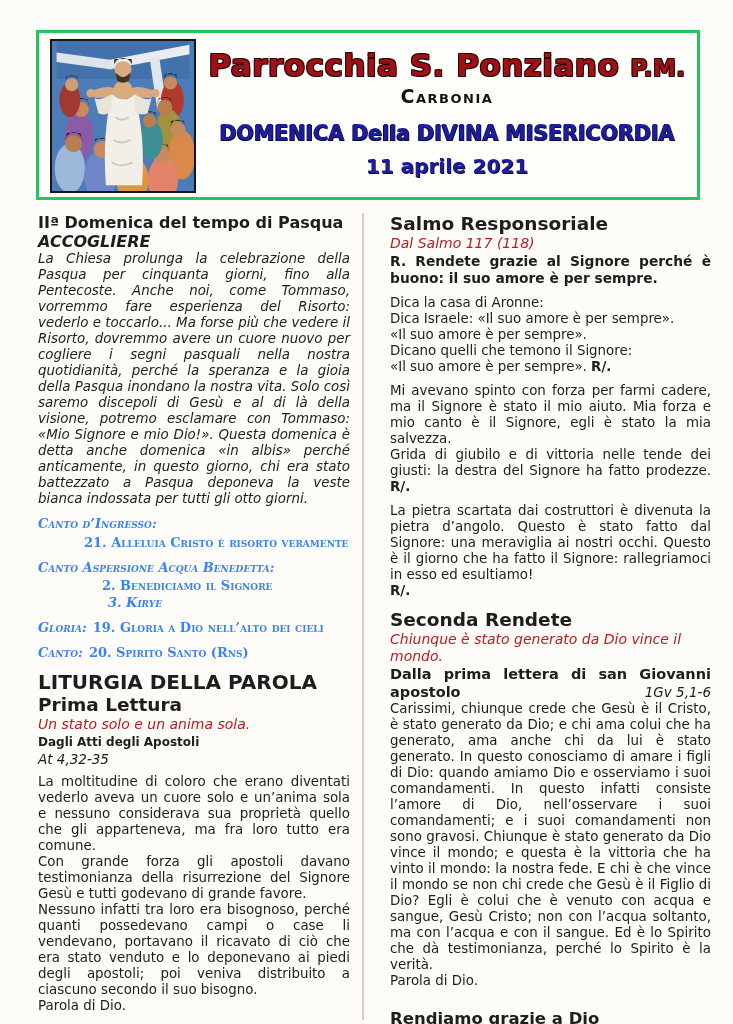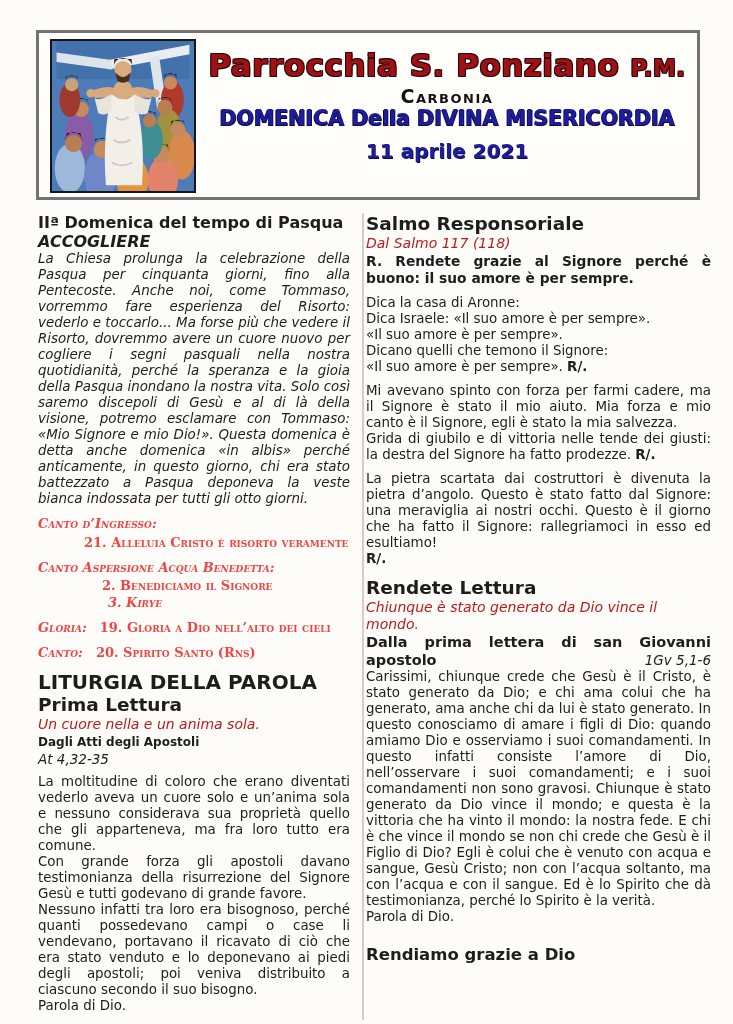--- a/index.html
+++ b/index.html
@@ -5,21 +5,21 @@
   html,body { margin:0; padding:0; background:#e9e7e2; }
   .page {
     position:relative; width:733px; height:1024px; margin:0 auto;
     background:#fdfcf8; overflow:hidden;
     font-family:"DejaVu Sans", sans-serif; color:#1d1d1d;
   }
 
   
   .header-box {
     position:absolute; left:36px; top:30px; width:658px; height:164px;
-    border:3px solid #737373; background:#fffefb;
+    border:3px solid #22c55e; background:#fffefb;
   }
   .painting-frame {
     position:absolute; left:11px; top:6px; width:142px; height:150px;
     border:2px solid #161616; background:#4d7cb8; overflow:hidden;
   }
   .painting-frame svg { display:block; width:100%; height:100%; }
   .header-text {
     position:absolute; left:162px; right:4px; top:0; bottom:0; text-align:center;
   }
   .title {
@@ -27,37 +27,37 @@
     letter-spacing:0.5px; line-height:34px;
     text-shadow:1px 1px 0 #240707, -1px 1px 0 #240707, 1px -1px 0 #240707, -1px -1px 0 #240707;
     white-space:nowrap;
   }
   .title .abbr { font-size:23px; }
   .carbonia {
     font-size:19px; font-weight:bold; font-variant:small-caps;
     letter-spacing:1.5px; color:#121212; line-height:22px;
   }
   .feast {
-    font-size:20.5px; font-weight:bold; color:#1d1d9e; line-height:23px;
+    margin-top:15px; font-size:20.5px; font-weight:bold; color:#1d1d9e; line-height:23px;
     text-shadow:0.8px 0.8px 0 #0c0c45, -0.8px 0.8px 0 #0c0c45;
     white-space:nowrap;
   }
   .hdate {
     margin-top:10px; font-size:20px; font-weight:bold; color:#1d1d9e; line-height:22px;
     text-shadow:0.8px 0.8px 0 #0c0c45;
   }
 
   
   .columns {
     position:absolute; top:213px; left:38px; right:22px; bottom:4px;
     display:flex;
   }
   .col-left  { width:312px; padding-right:12px; }
   .divider   { width:2px; background:#dcc9c9; }
-  .col-right { flex:1; padding-left:2px; }
+  .col-right { flex:1; padding-left:26px; }
 
   
   .body   { font-size:13.4px; line-height:16px; margin:0; }
   .just   { text-align:justify; }
   .it     { font-style:italic; }
   .h-intro{ font-size:16px; font-weight:bold; line-height:19px; }
   .red-line { color:#b91c1c; font-style:italic; font-size:14px; line-height:17px; }
   .h-big  { font-size:20px; font-weight:bold; line-height:23px; margin-top:10px; }
   .h-med  { font-size:18.5px; font-weight:bold; line-height:22px; }
   .src-bold { font-weight:bold; font-size:12px; line-height:18px; }
@@ -68,29 +68,29 @@
   .resp   { font-weight:bold; }
   .sec-head { margin-top:10px; }
   .jl { font-weight:bold; font-size:14.5px; line-height:18px; text-align:justify; text-align-last:justify; }
   .src-row { display:flex; justify-content:space-between; align-items:baseline; font-size:14.5px; line-height:18px; }
   .src-row .w { font-weight:bold; }
   .src-row .r { font-style:italic; font-size:13.5px; font-weight:normal; }
 
   
   .canto {
     font-family:"DejaVu Serif", serif; font-weight:bold;
-    font-variant:small-caps; font-size:13px; line-height:16px; color:#ef4444;
+    font-variant:small-caps; font-size:13px; line-height:16px; color:#3b82f6;
   }
   .canto-label { font-style:italic; margin-top:9px; }
   .ind1 { margin-left:46px; margin-top:3px; }
   .ind2 { margin-left:64px; margin-top:2px; }
   .ind3 { margin-left:70px; margin-top:1px; font-style:italic; }
   .canto-row { margin-top:9px; }
   .canto-row .lbl { font-style:italic; }
-  .canto-row .itm { margin-left:13px; }
+  .canto-row .itm { margin-left:6px; }
 </style>
 </head>
 <body>
 
 <div class="page">
 
   <div class="header-box">
     <div class="painting-frame">
       <svg viewBox="0 0 140 158" aria-hidden="true">
         <rect width="140" height="158" fill="#4d7cb8"></rect>
@@ -188,21 +188,21 @@
       <div class="canto canto-label">Canto d’Ingresso:</div>
       <div class="canto ind1">21. Alleluia Cristo è risorto veramente</div>
       <div class="canto canto-label">Canto Aspersione Acqua Benedetta:</div>
       <div class="canto ind2">2. Benediciamo il Signore</div>
       <div class="canto ind3">3. Kirye</div>
       <div class="canto canto-row"><span class="lbl">Gloria:</span><span class="itm">19. Gloria a Dio nell’alto dei cieli</span></div>
       <div class="canto canto-row"><span class="lbl">Canto:</span><span class="itm">20. Spirito Santo (Rns)</span></div>
 
       <div class="h-big">LITURGIA DELLA PAROLA</div>
       <div class="h-med">Prima Lettura</div>
-      <div class="red-line">Un cuore nella e un anima sola.</div>
+      <div class="red-line">Un stato solo e un anima sola.</div>
       <div class="src-bold">Dagli Atti degli Apostoli</div>
       <div class="src-ref">At 4,32-35</div>
       <p class="body just">La moltitudine di coloro che erano diventati vederlo aveva un cuore solo e un’anima sola e nessuno considerava sua proprietà quello che gli apparteneva, ma fra loro tutto era comune.</p>
       <p class="body just">Con grande forza gli apostoli davano testimonianza della risurrezione del Signore Gesù e tutti godevano di grande favore.</p>
       <p class="body just">Nessuno infatti tra loro era bisognoso, perché quanti possedevano campi o case li vendevano, portavano il ricavato di ciò che era stato venduto e lo deponevano ai piedi degli apostoli; poi veniva distribuito a ciascuno secondo il suo bisogno.</p>
       <div class="body">Parola di Dio.</div>
       <div class="accl">Rendiamo grazie a Dio</div>
     </div>
 
     <div class="divider"></div>
@@ -223,21 +223,21 @@
       <div class="strophe">
         <div class="body just">Mi avevano spinto con forza per farmi cadere, ma il Signore è stato il mio aiuto. Mia forza e mio canto è il Signore, egli è stato la mia salvezza.</div>
         <div class="body just"><span>Grida di giubilo e di vittoria nelle tende dei giusti: la destra del Signore ha fatto prodezze.</span> <span class="resp">R/.</span></div>
       </div>
 
       <div class="strophe">
         <div class="body just">La pietra scartata dai costruttori è divenuta la pietra d’angolo. Questo è stato fatto dal Signore: una meraviglia ai nostri occhi. Questo è il giorno che ha fatto il Signore: rallegriamoci in esso ed esultiamo!</div>
         <div class="body resp">R/.</div>
       </div>
 
-      <div class="h-med sec-head">Rendete Lettura</div>
+      <div class="h-med sec-head">Seconda Rendete</div>
       <div class="red-line">Chiunque è stato generato da Dio vince il mondo.</div>
       <div class="jl">Dalla prima lettera di san Giovanni</div>
       <div class="src-row">
         <span class="w">apostolo</span>
         <span class="r">1Gv 5,1-6</span>
       </div>
       <p class="body just">Carissimi, chiunque crede che Gesù è il Cristo, è stato generato da Dio; e chi ama colui che ha generato, ama anche chi da lui è stato generato. In questo conosciamo di amare i figli di Dio: quando amiamo Dio e osserviamo i suoi comandamenti. In questo infatti consiste l’amore di Dio, nell’osservare i suoi comandamenti; e i suoi comandamenti non sono gravosi. Chiunque è stato generato da Dio vince il mondo; e questa è la vittoria che ha vinto il mondo: la nostra fede. E chi è che vince il mondo se non chi crede che Gesù è il Figlio di Dio? Egli è colui che è venuto con acqua e sangue, Gesù Cristo; non con l’acqua soltanto, ma con l’acqua e con il sangue. Ed è lo Spirito che dà testimonianza, perché lo Spirito è la verità.</p>
       <div class="body">Parola di Dio.</div>
       <div class="accl">Rendiamo grazie a Dio</div>
     </div>

